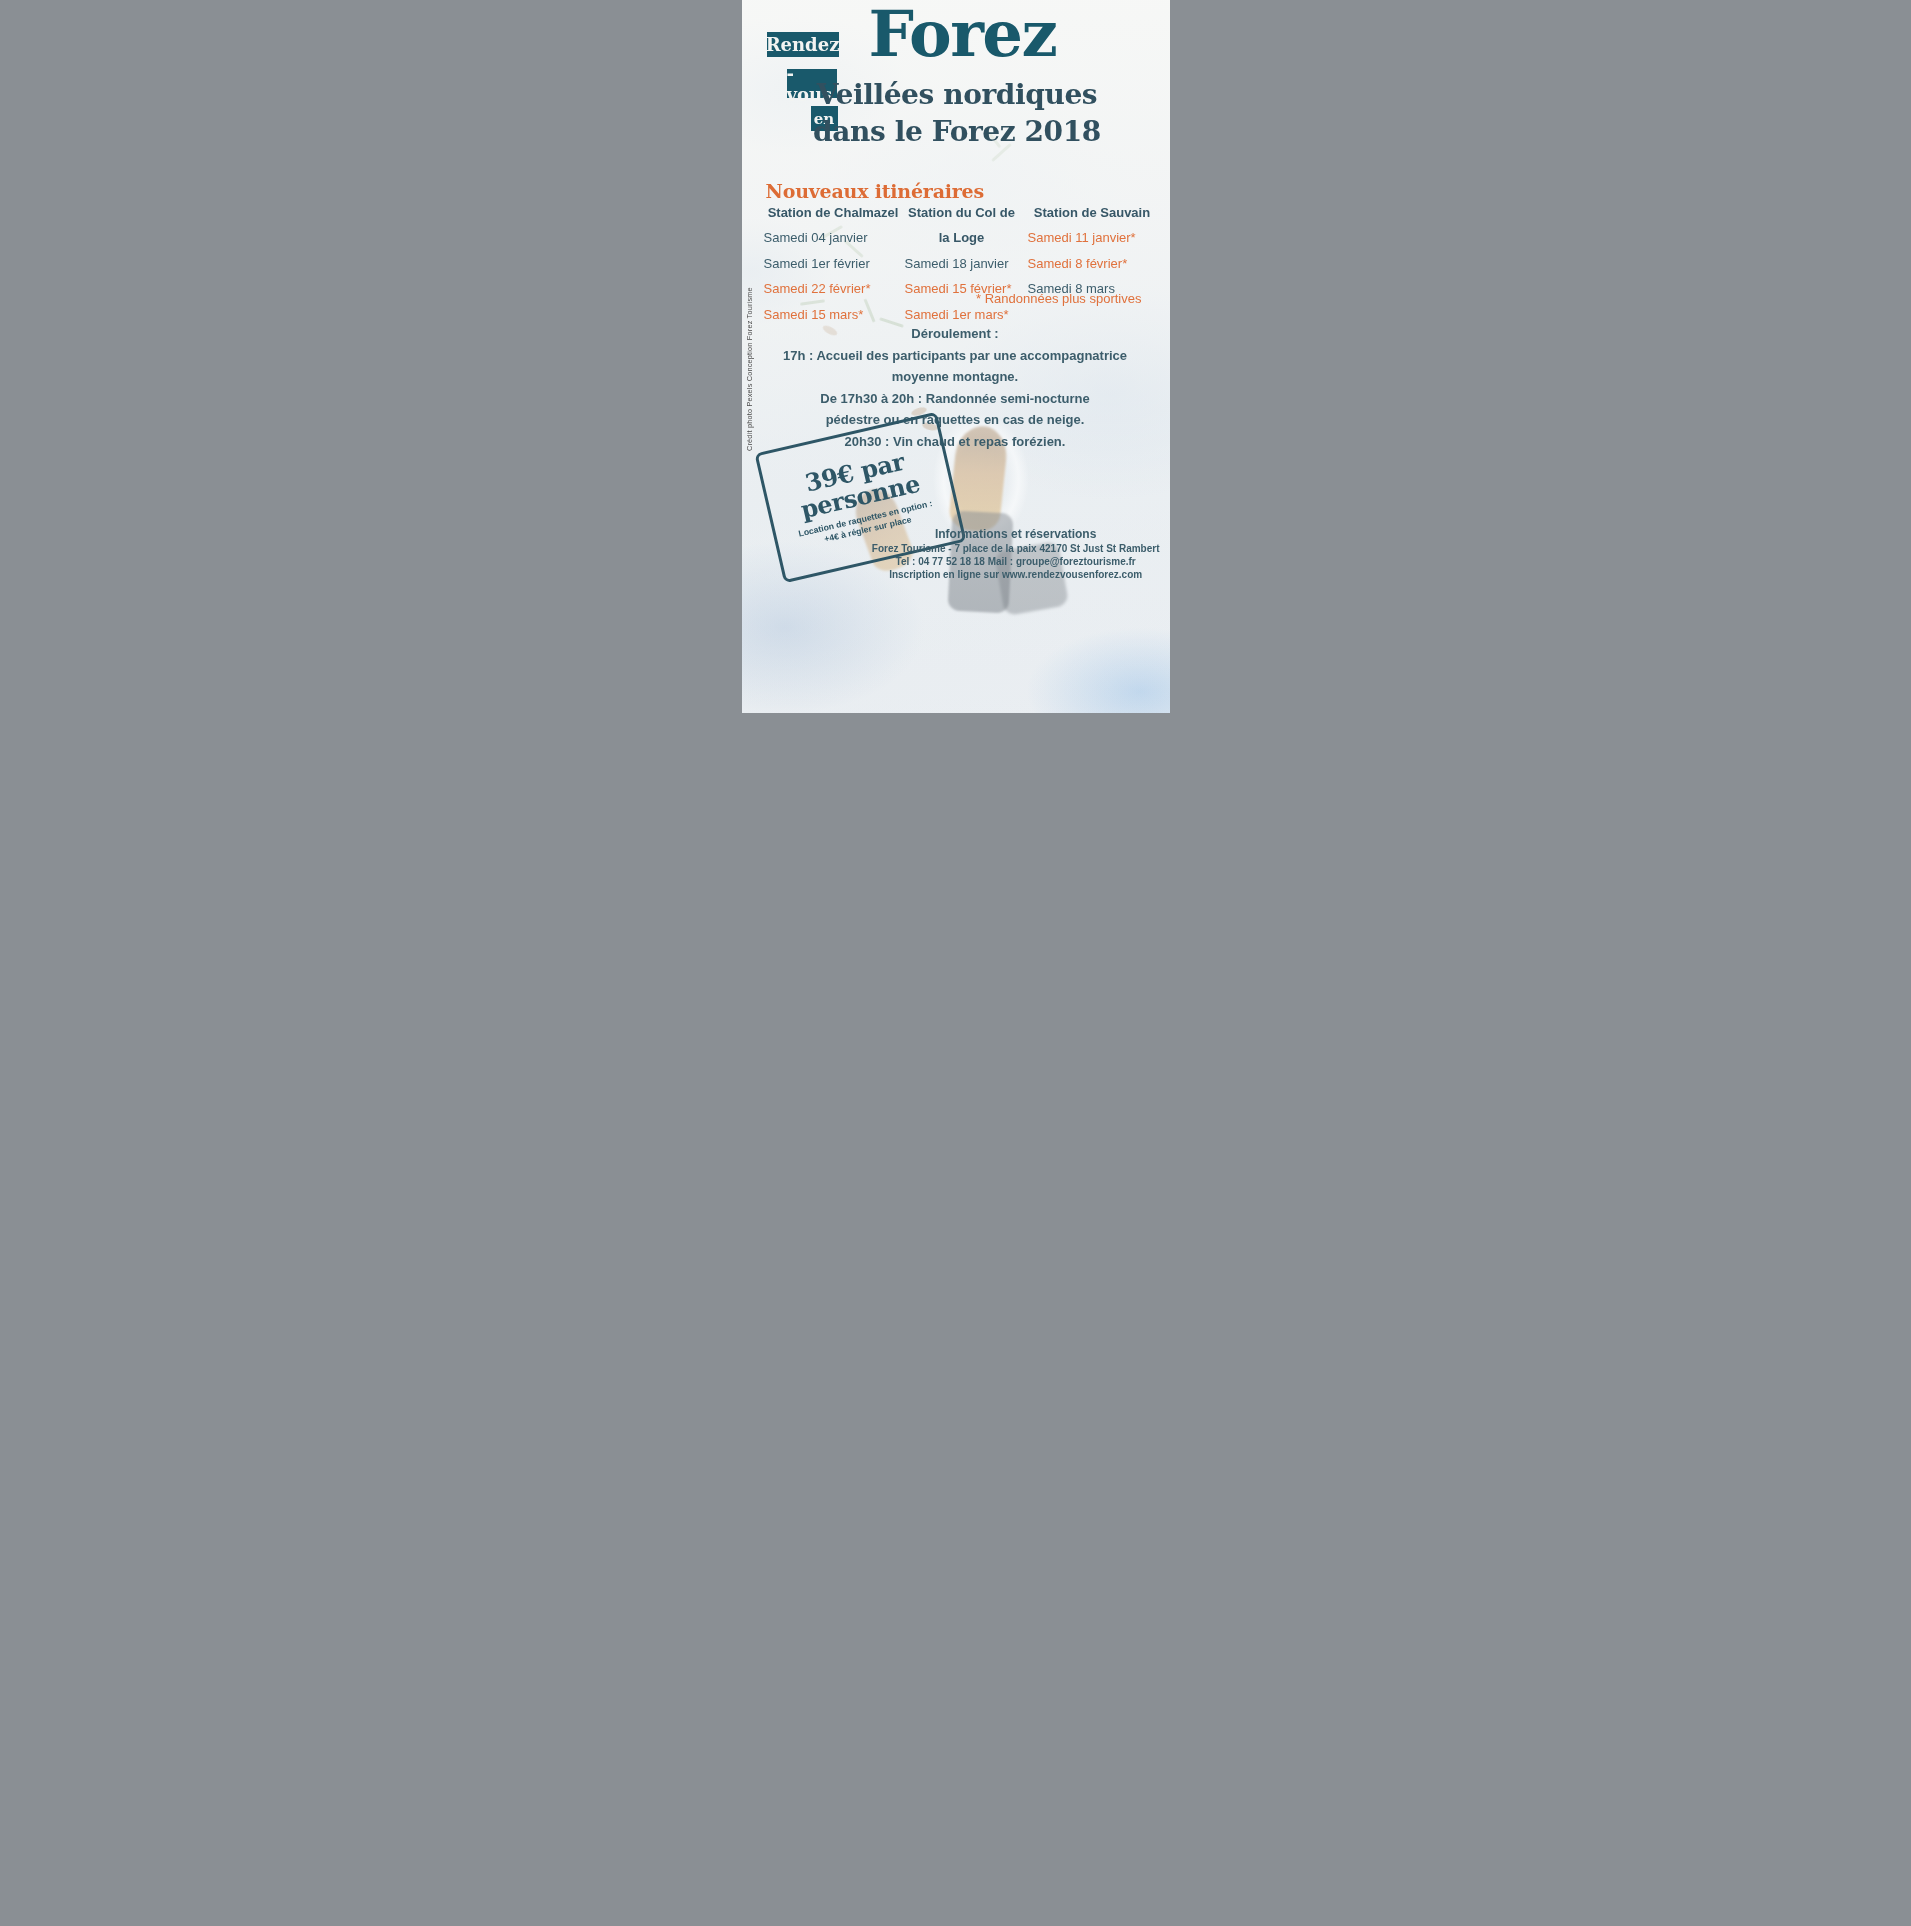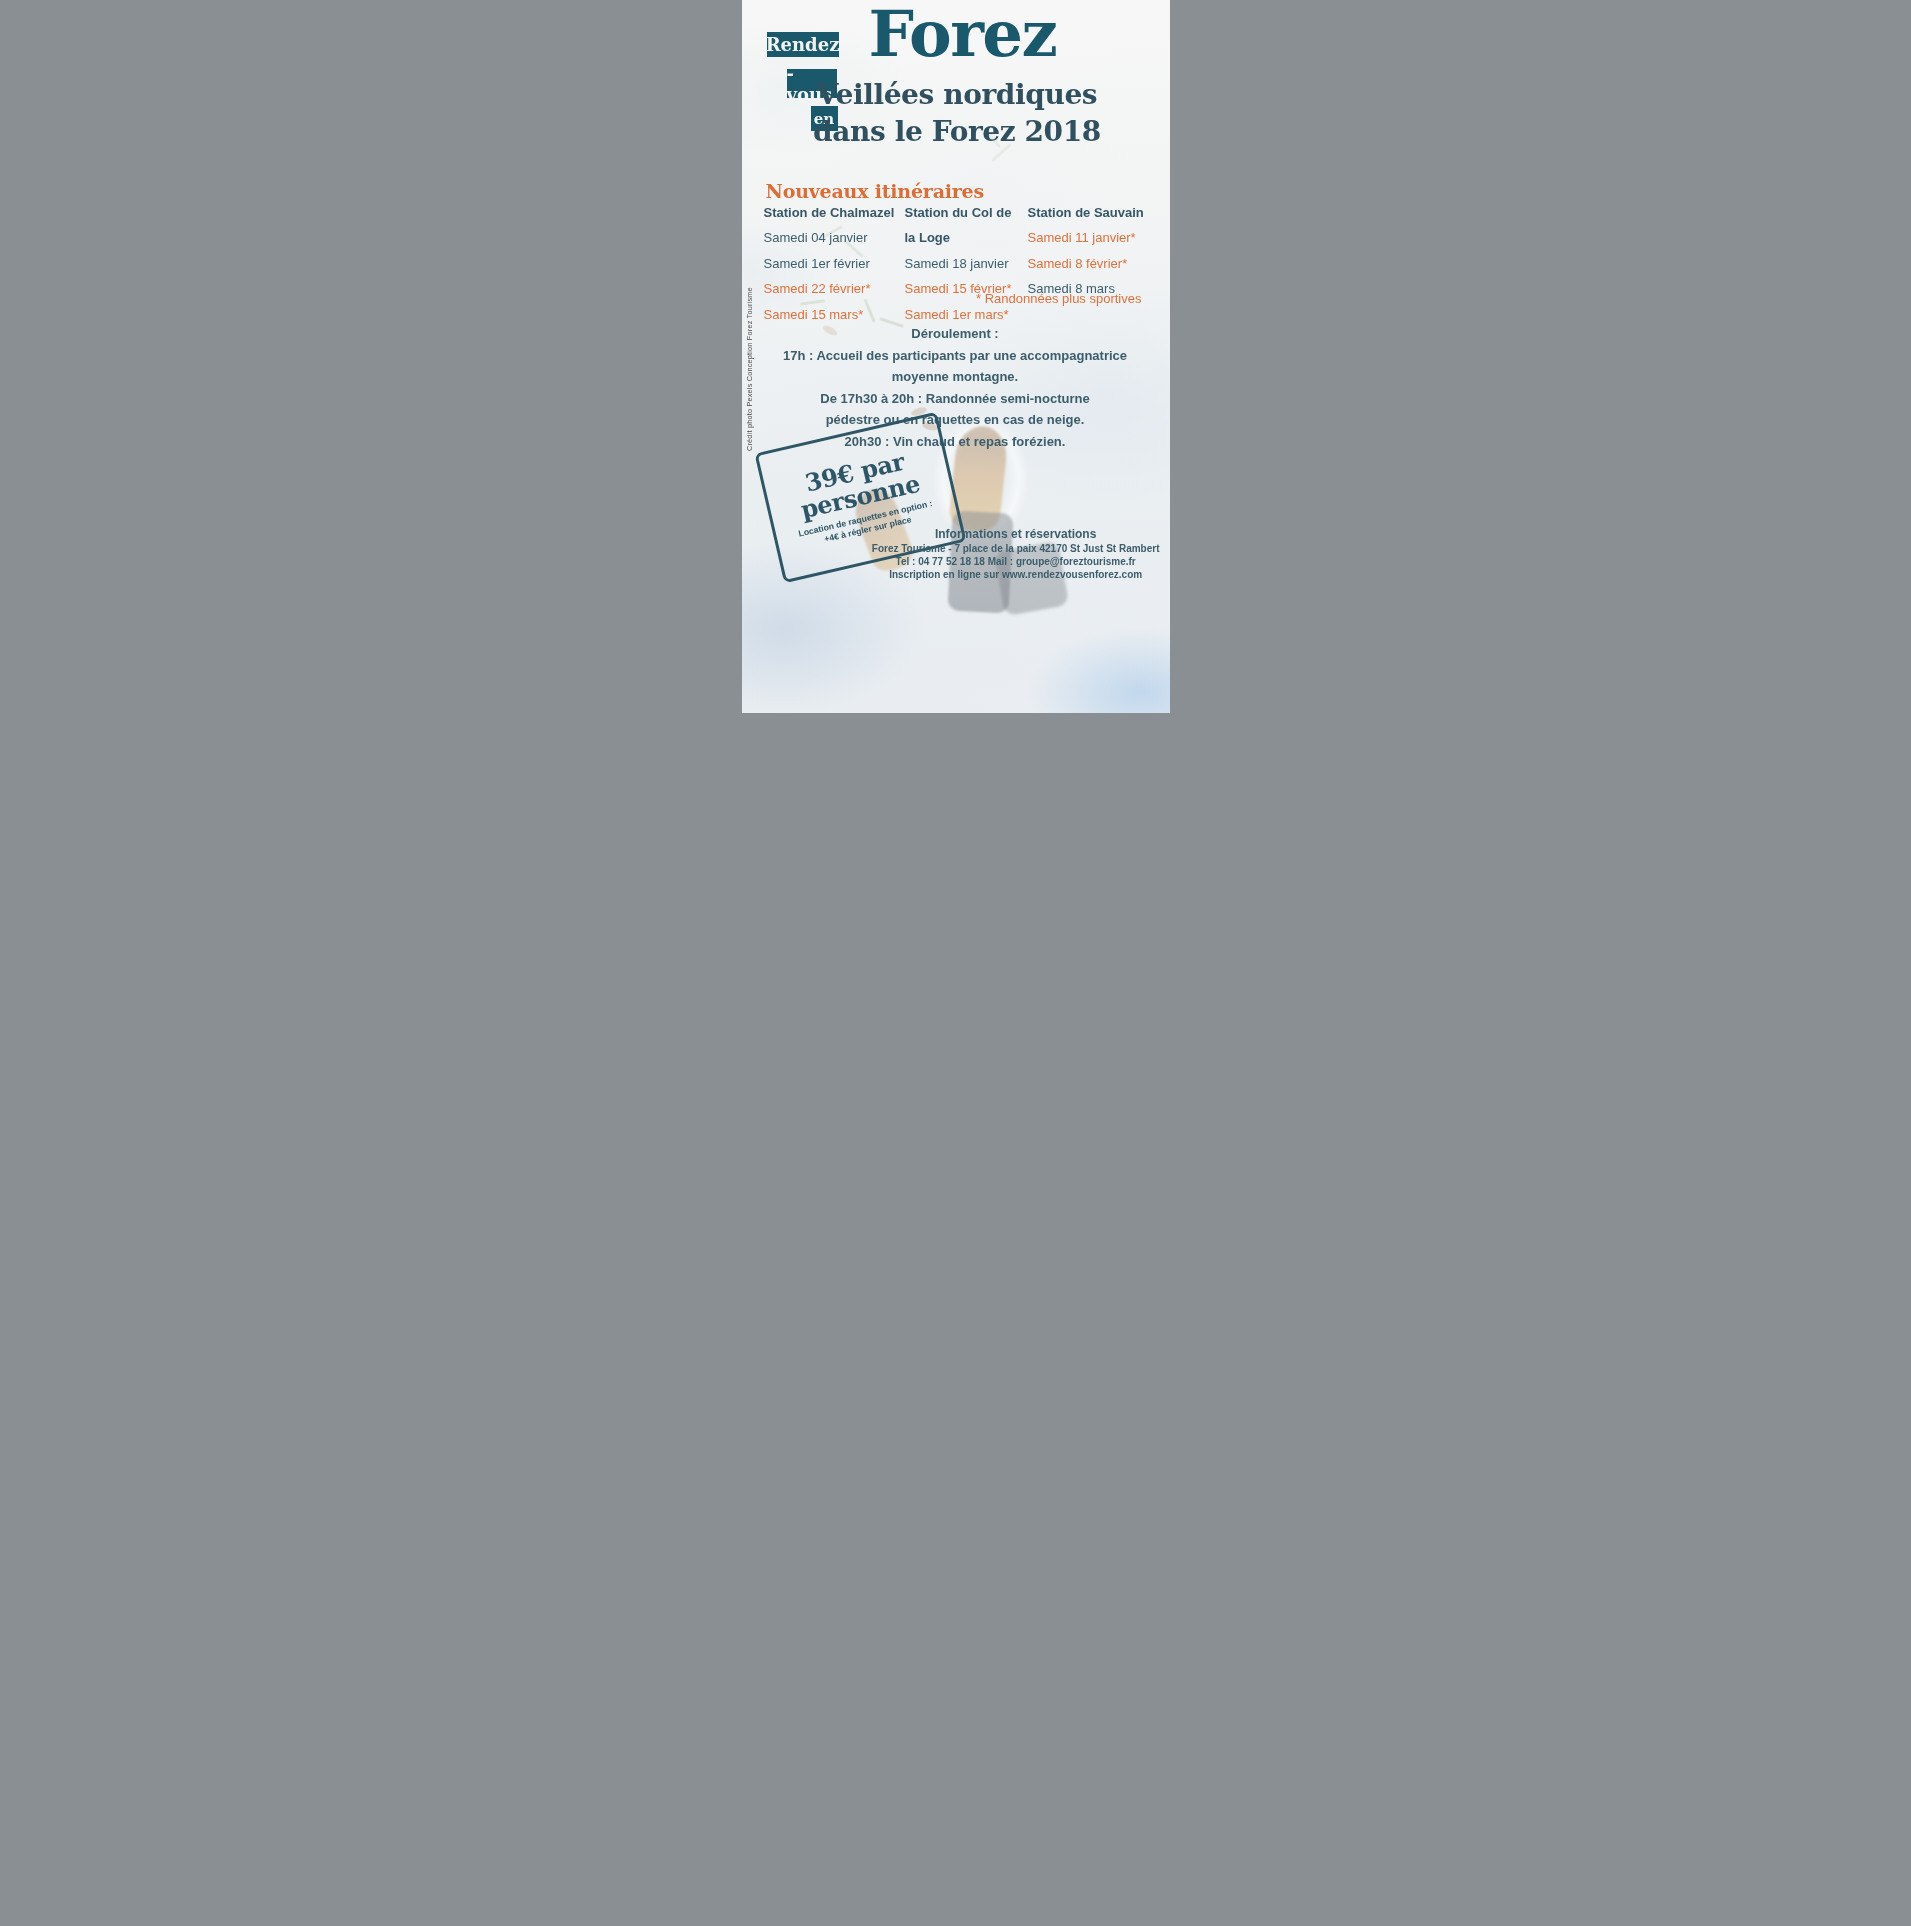--- a/index.html
+++ b/index.html
@@ -49,21 +49,21 @@
     font-family:"DejaVu Serif","Liberation Serif",serif;font-weight:700;font-size:28px;line-height:37px;
     color:#31505f;letter-spacing:-0.4px;}
   .section-heading{left:24px;top:180px;font-family:"DejaVu Serif","Liberation Serif",serif;font-weight:700;
     font-size:19px;color:#dd6c35;letter-spacing:-0.2px;}
 
   
   .col{top:200px;color:#3c5d6b;font-size:13px;line-height:25.4px;white-space:normal;}
   .c1{left:22px;width:139px;}
   .c2{left:163px;width:114px;}
   .c3{left:286px;width:129px;}
-  .station-name{font-weight:700;color:#375767;}
+  .station-name{font-weight:700;color:#375767;text-align:center;}
   .date{white-space:nowrap;}
   .orange{color:#e0713c;}
   .footnote{left:200px;top:291px;width:200px;text-align:right;font-size:13px;color:#e0713c;}
 
   
   .program{left:21px;top:323px;width:385px;text-align:center;color:#3c5d6b;
     font-weight:700;font-size:13px;}
   .program div{height:21.6px;line-height:21.6px;white-space:nowrap;}
 
   

